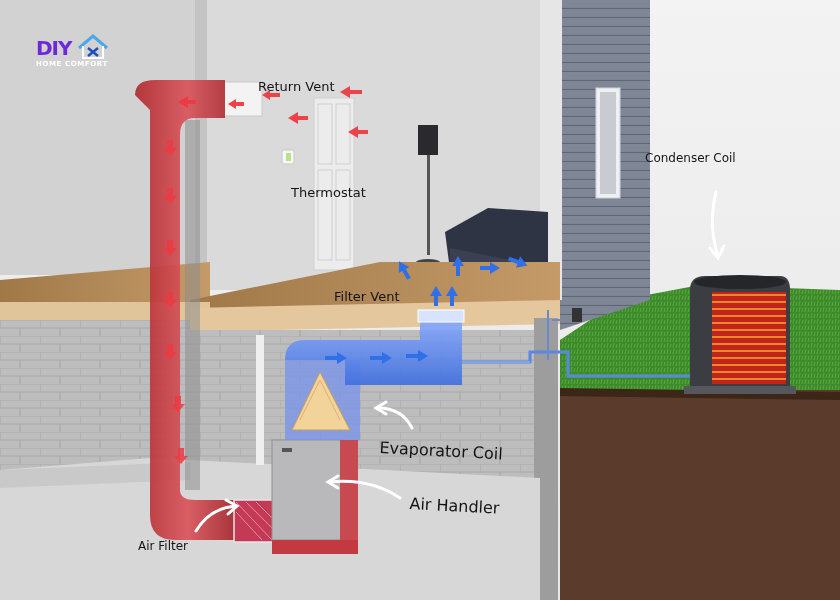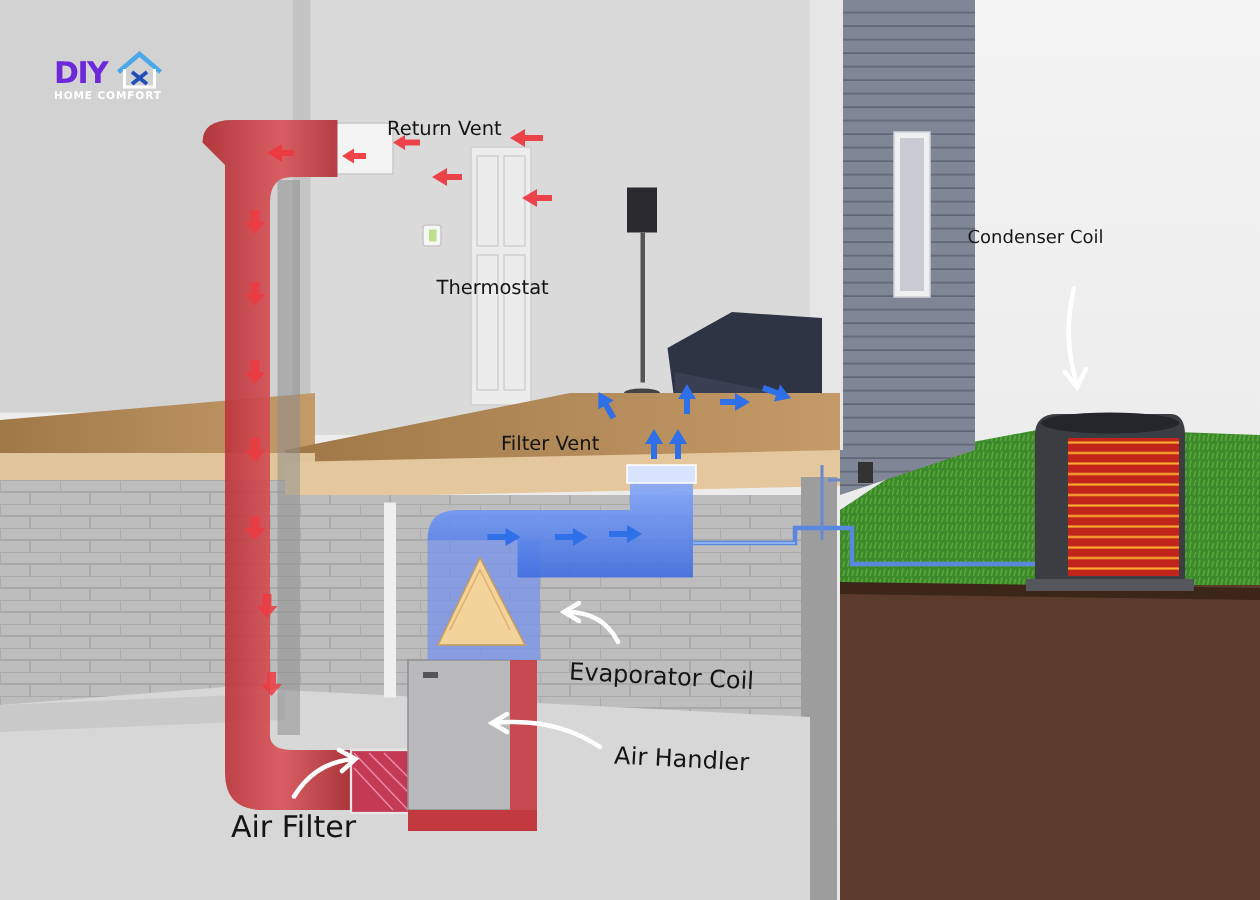--- a/index.html
+++ b/index.html
@@ -174,13 +174,13 @@
   </svg>
   <span style="position:absolute;left:0;top:24px;font-family:'DejaVu Sans',sans-serif;font-weight:bold;font-size:7px;color:#ffffff;letter-spacing:0.6px;">HOME COMFORT</span>
 </div>
 
 <span class="label" style="left:258px;top:79px;font-size:13px;">Return Vent</span>
 <span class="label" style="left:251px;top:185px;font-size:13px;margin-left:40px;">Thermostat</span>
 <span class="label" style="left:334px;top:289px;font-size:13px;">Filter Vent</span>
 <span class="label" style="left:645px;top:151px;font-size:12px;">Condenser Coil</span>
 <span class="label" style="left:380px;top:438px;font-size:16px;transform:rotate(3deg);transform-origin:left top;">Evaporator Coil</span>
 <span class="label" style="left:410px;top:494px;font-size:16px;transform:rotate(3deg);transform-origin:left top;">Air Handler</span>
-<span class="label" style="left:154px;top:539px;font-size:20px;">Air Filter</span>
+<span class="label" style="left:138px;top:539px;font-size:12px;">Air Filter</span>
 
 </body></html>

